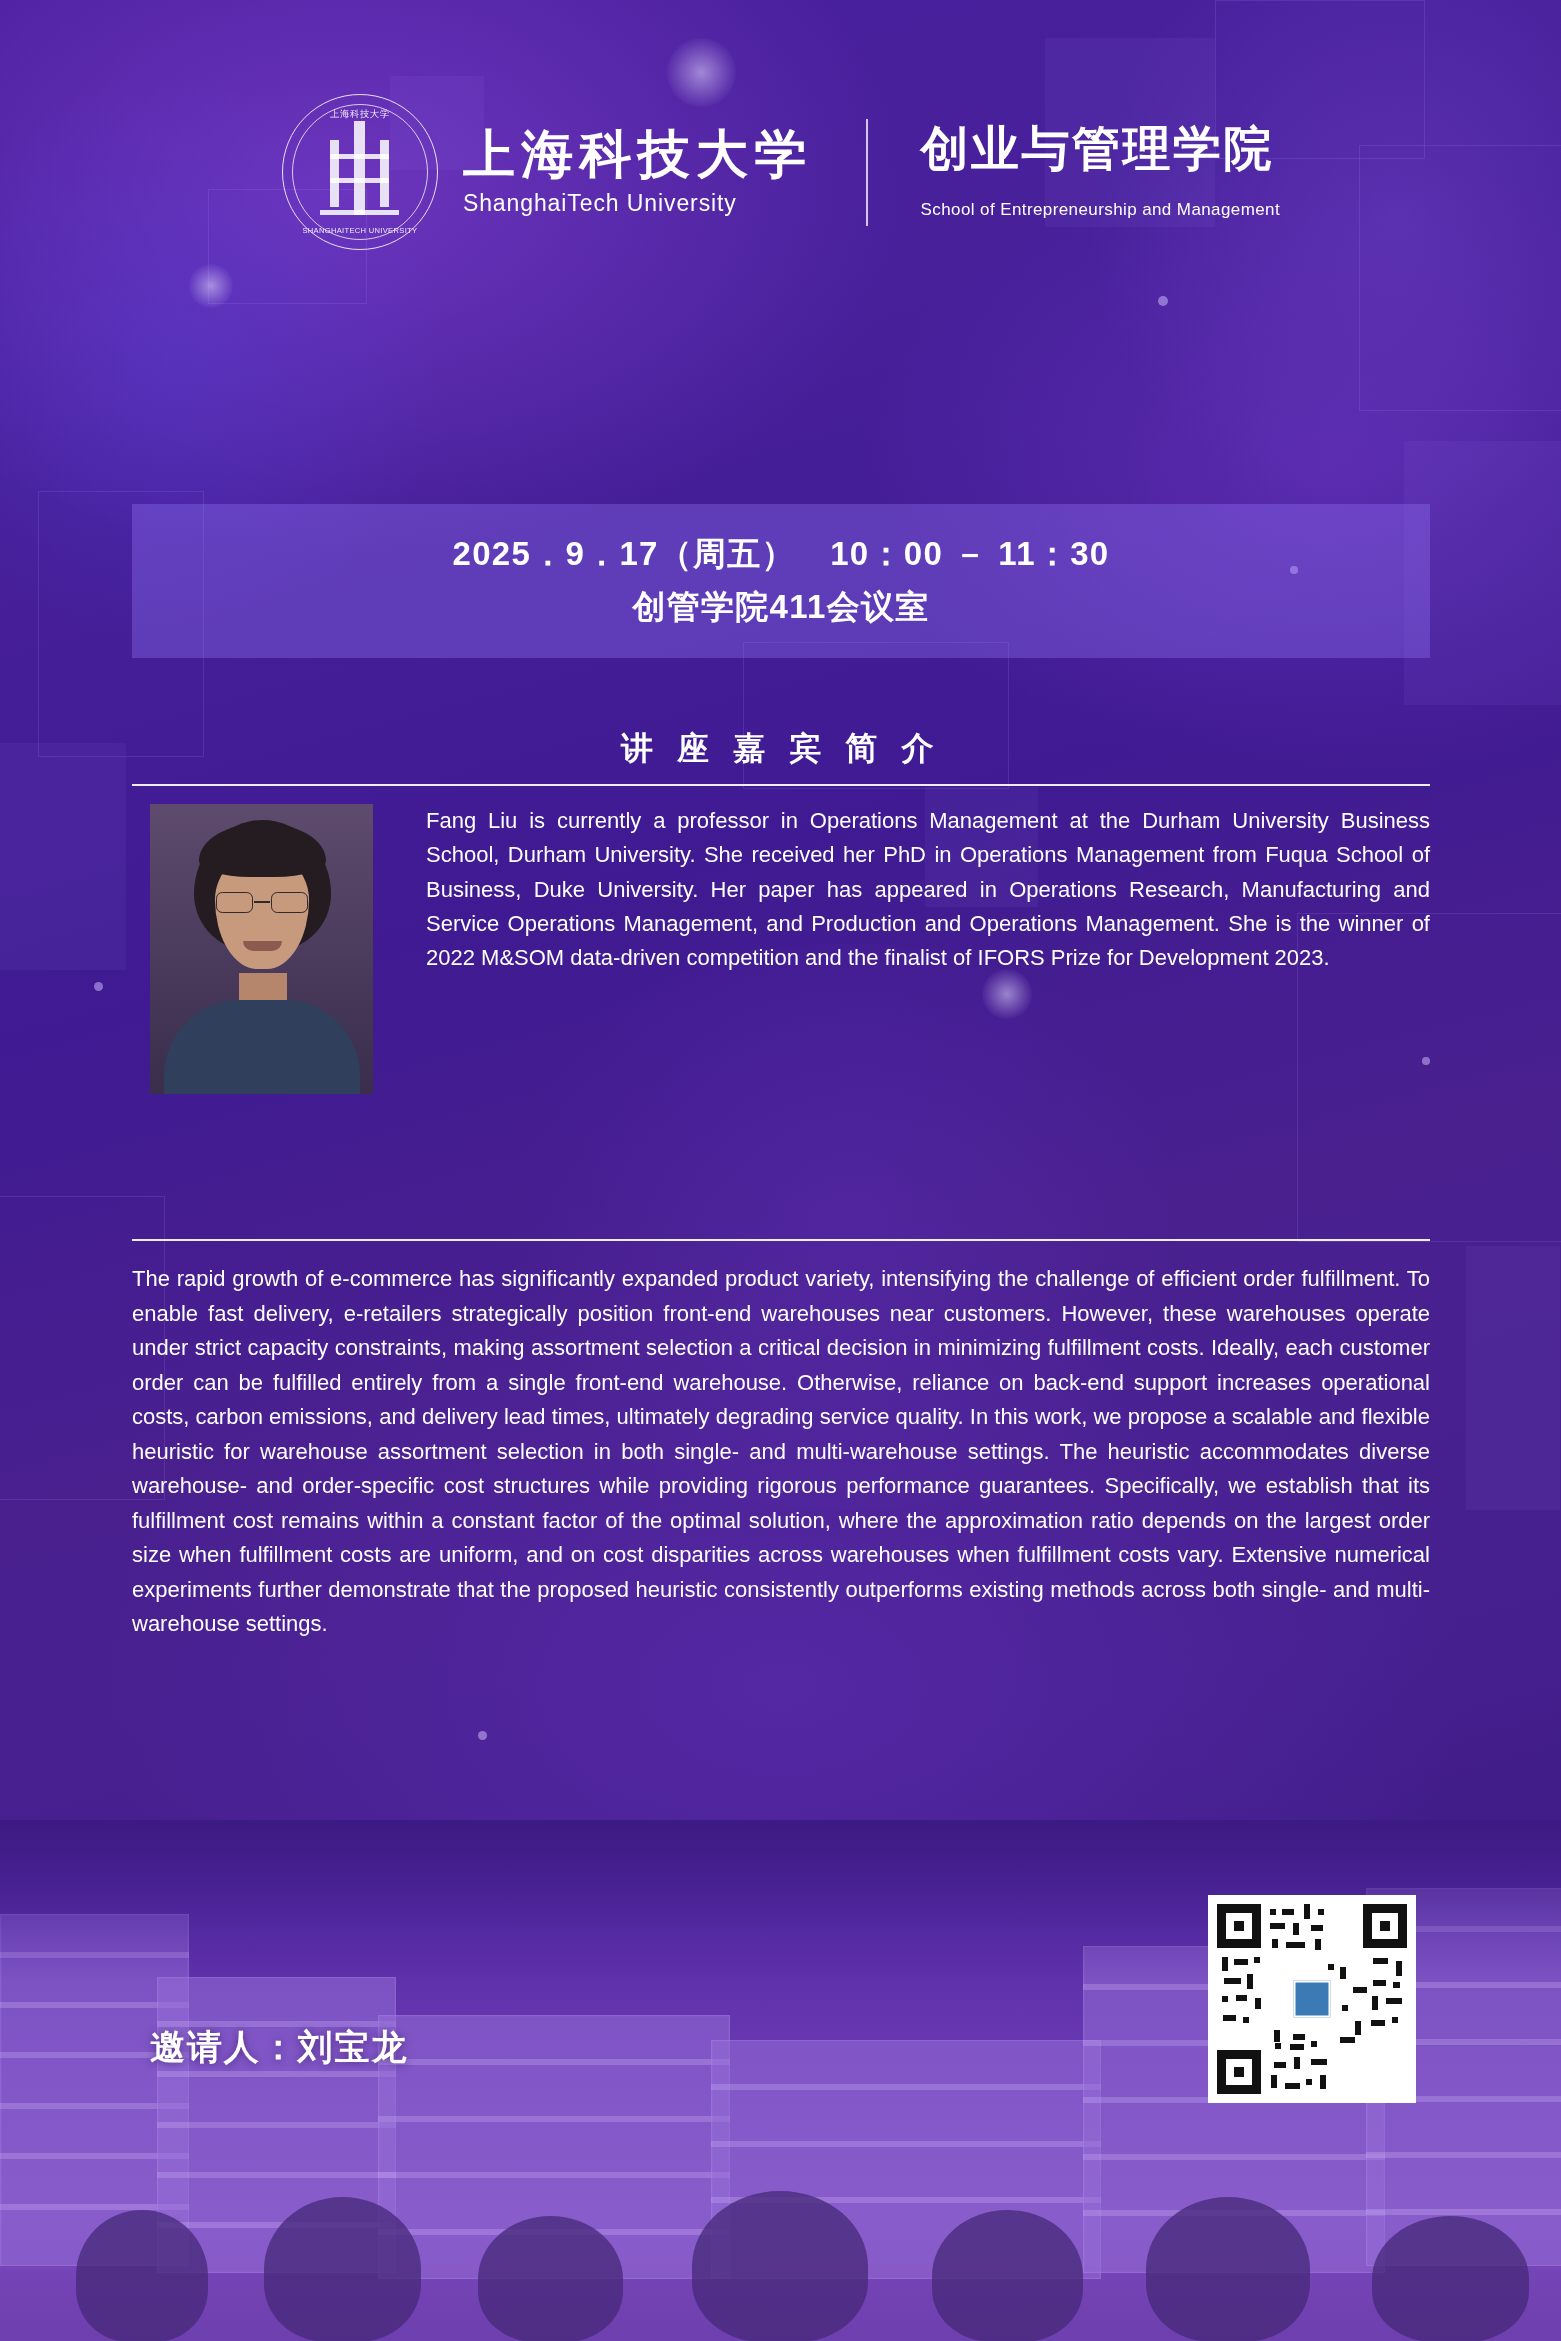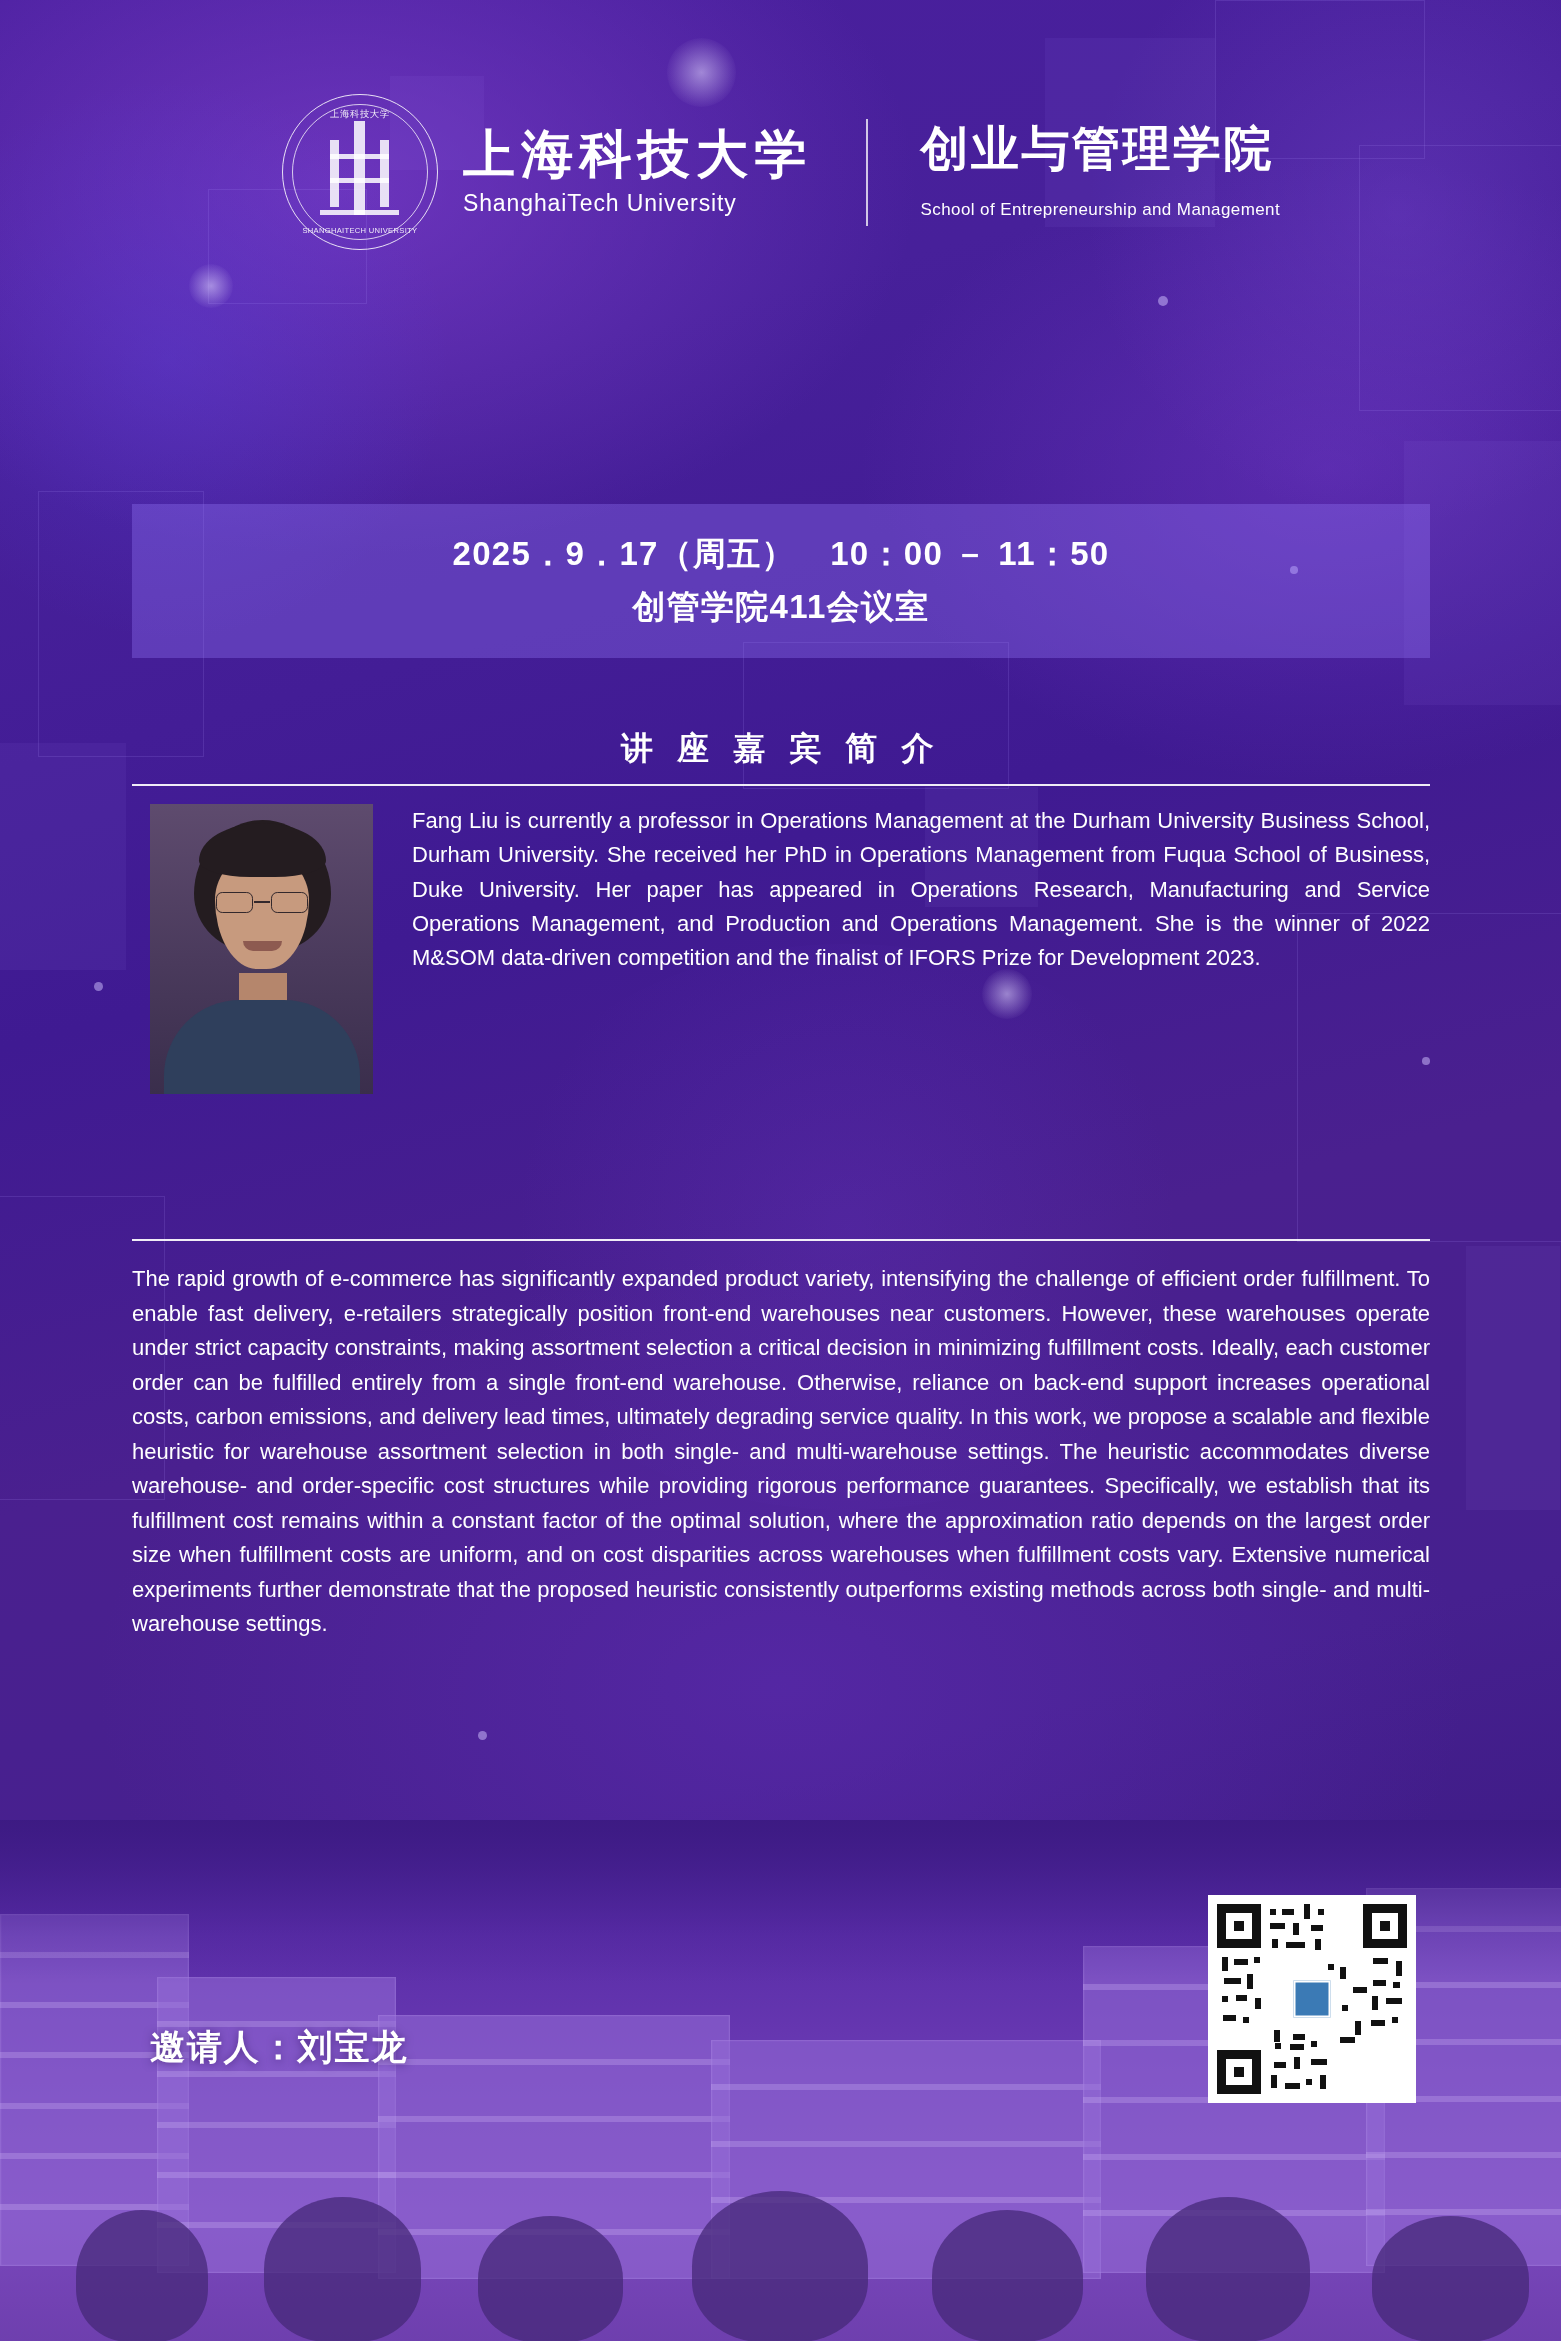--- a/index.html
+++ b/index.html
@@ -216,21 +216,21 @@
     right: 132px;
   }
 
   
   .speaker-wrap {
     position: absolute;
     left: 150px;
     right: 132px;
     top: 804px;
     display: flex;
-    gap: 39px;
+    gap: 53px;
     align-items: flex-start;
   }
   .portrait {
     width: 223px;
     height: 290px;
     flex: 0 0 auto;
     position: relative;
     overflow: hidden;
     background: linear-gradient(180deg, #5e4b6e 0%, #4a3a5c 55%, #3a2e4c 100%);
   }
@@ -456,21 +456,21 @@
       <div class="school-block">
         <div class="school-cn">创业与管理学院</div>
         <div class="school-en">School of Entrepreneurship and Management</div>
       </div>
 
     </div>
   </div>
 
 
   <div class="banner">
-    <div class="banner-line1">2025．9．17（周五）　10：00 － 11：50</div>
+    <div class="banner-line1">2025．9．17（周五）　10：00 － 11：30</div>
     <div class="banner-line2">创管学院411会议室</div>
   </div>
 
   <div class="section-title" style="top:727px;">讲 座 嘉 宾 简 介</div>
   <div class="hrule" style="top:784px;"></div>
 
   <div class="speaker-wrap">
     <div class="portrait">
       <div class="hair"></div>
       <div class="face"></div>

